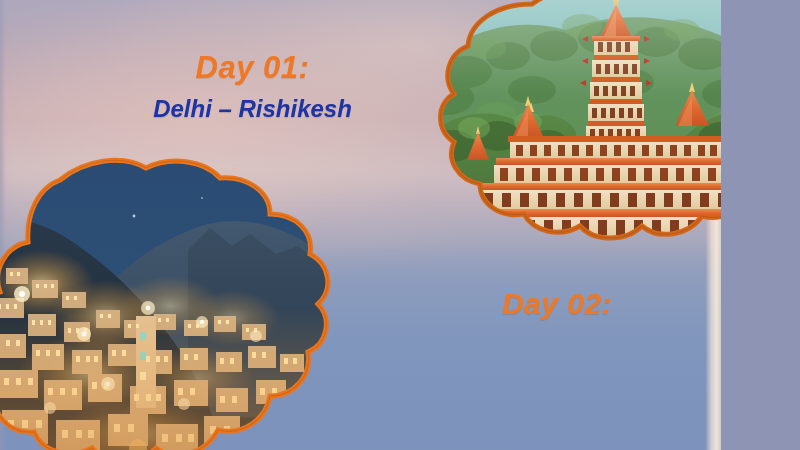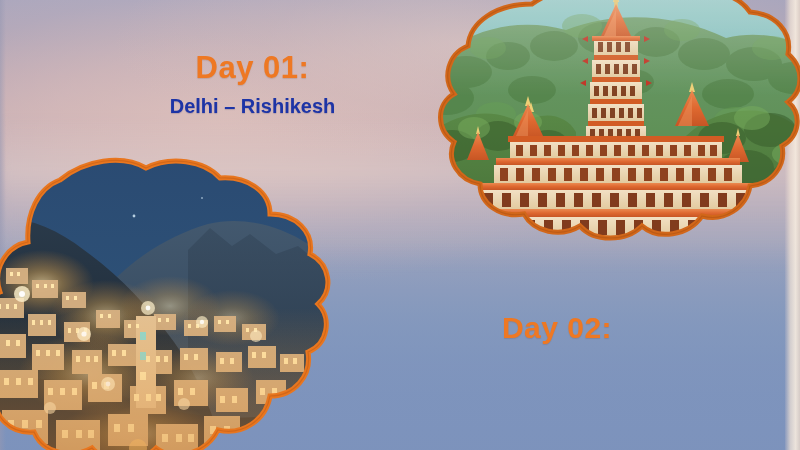--- a/index.html
+++ b/index.html
@@ -4,21 +4,21 @@
 <style>
   html,body{margin:0;padding:0;}
   body{
     width:800px;height:450px;overflow:hidden;position:relative;
     font-family:"Liberation Sans","DejaVu Sans",sans-serif;
     background:#8d94b4;
   }
 
   
   #slide{
-    position:absolute;inset:0;width:800px;height:450px;overflow:hidden;
+    position:absolute;inset:0;width:721px;height:450px;overflow:hidden;font-style:italic;
   }
 
   
   .bg-base{
     position:absolute;inset:0;
     background:linear-gradient(180deg,
       #a9a6bd 0%,
       #b0a6b8 8%,
       #bda9b4 17%,
       #c7aeb3 25%,
@@ -99,23 +99,23 @@
   }
   .day-sub{
     color:#1d34a6;
     font-weight:bold;
     line-height:1.15;
     text-shadow:0 1px 1px rgba(20,30,100,.18);
   }
 
   #text-day01{left:110px;top:52px;width:285px;}
   #text-day01 .day-head{font-size:31px;}
-  #text-day01 .day-sub{font-size:20px;margin-top:10px;}
-
-  #text-day02{left:352px;top:312px;width:410px;}
+  #text-day01 .day-sub{font-size:24px;margin-top:10px;}
+
+  #text-day02{left:352px;top:288px;width:410px;}
   #text-day02 .day-head{font-size:30px;}
   #text-day02 .day-sub{font-size:20px;margin-top:11px;}
 </style>
 </head>
 <body>
 
 <div id="slide">
 
   <div class="bg-base"></div>
   <div class="bg-haze-a"></div>

